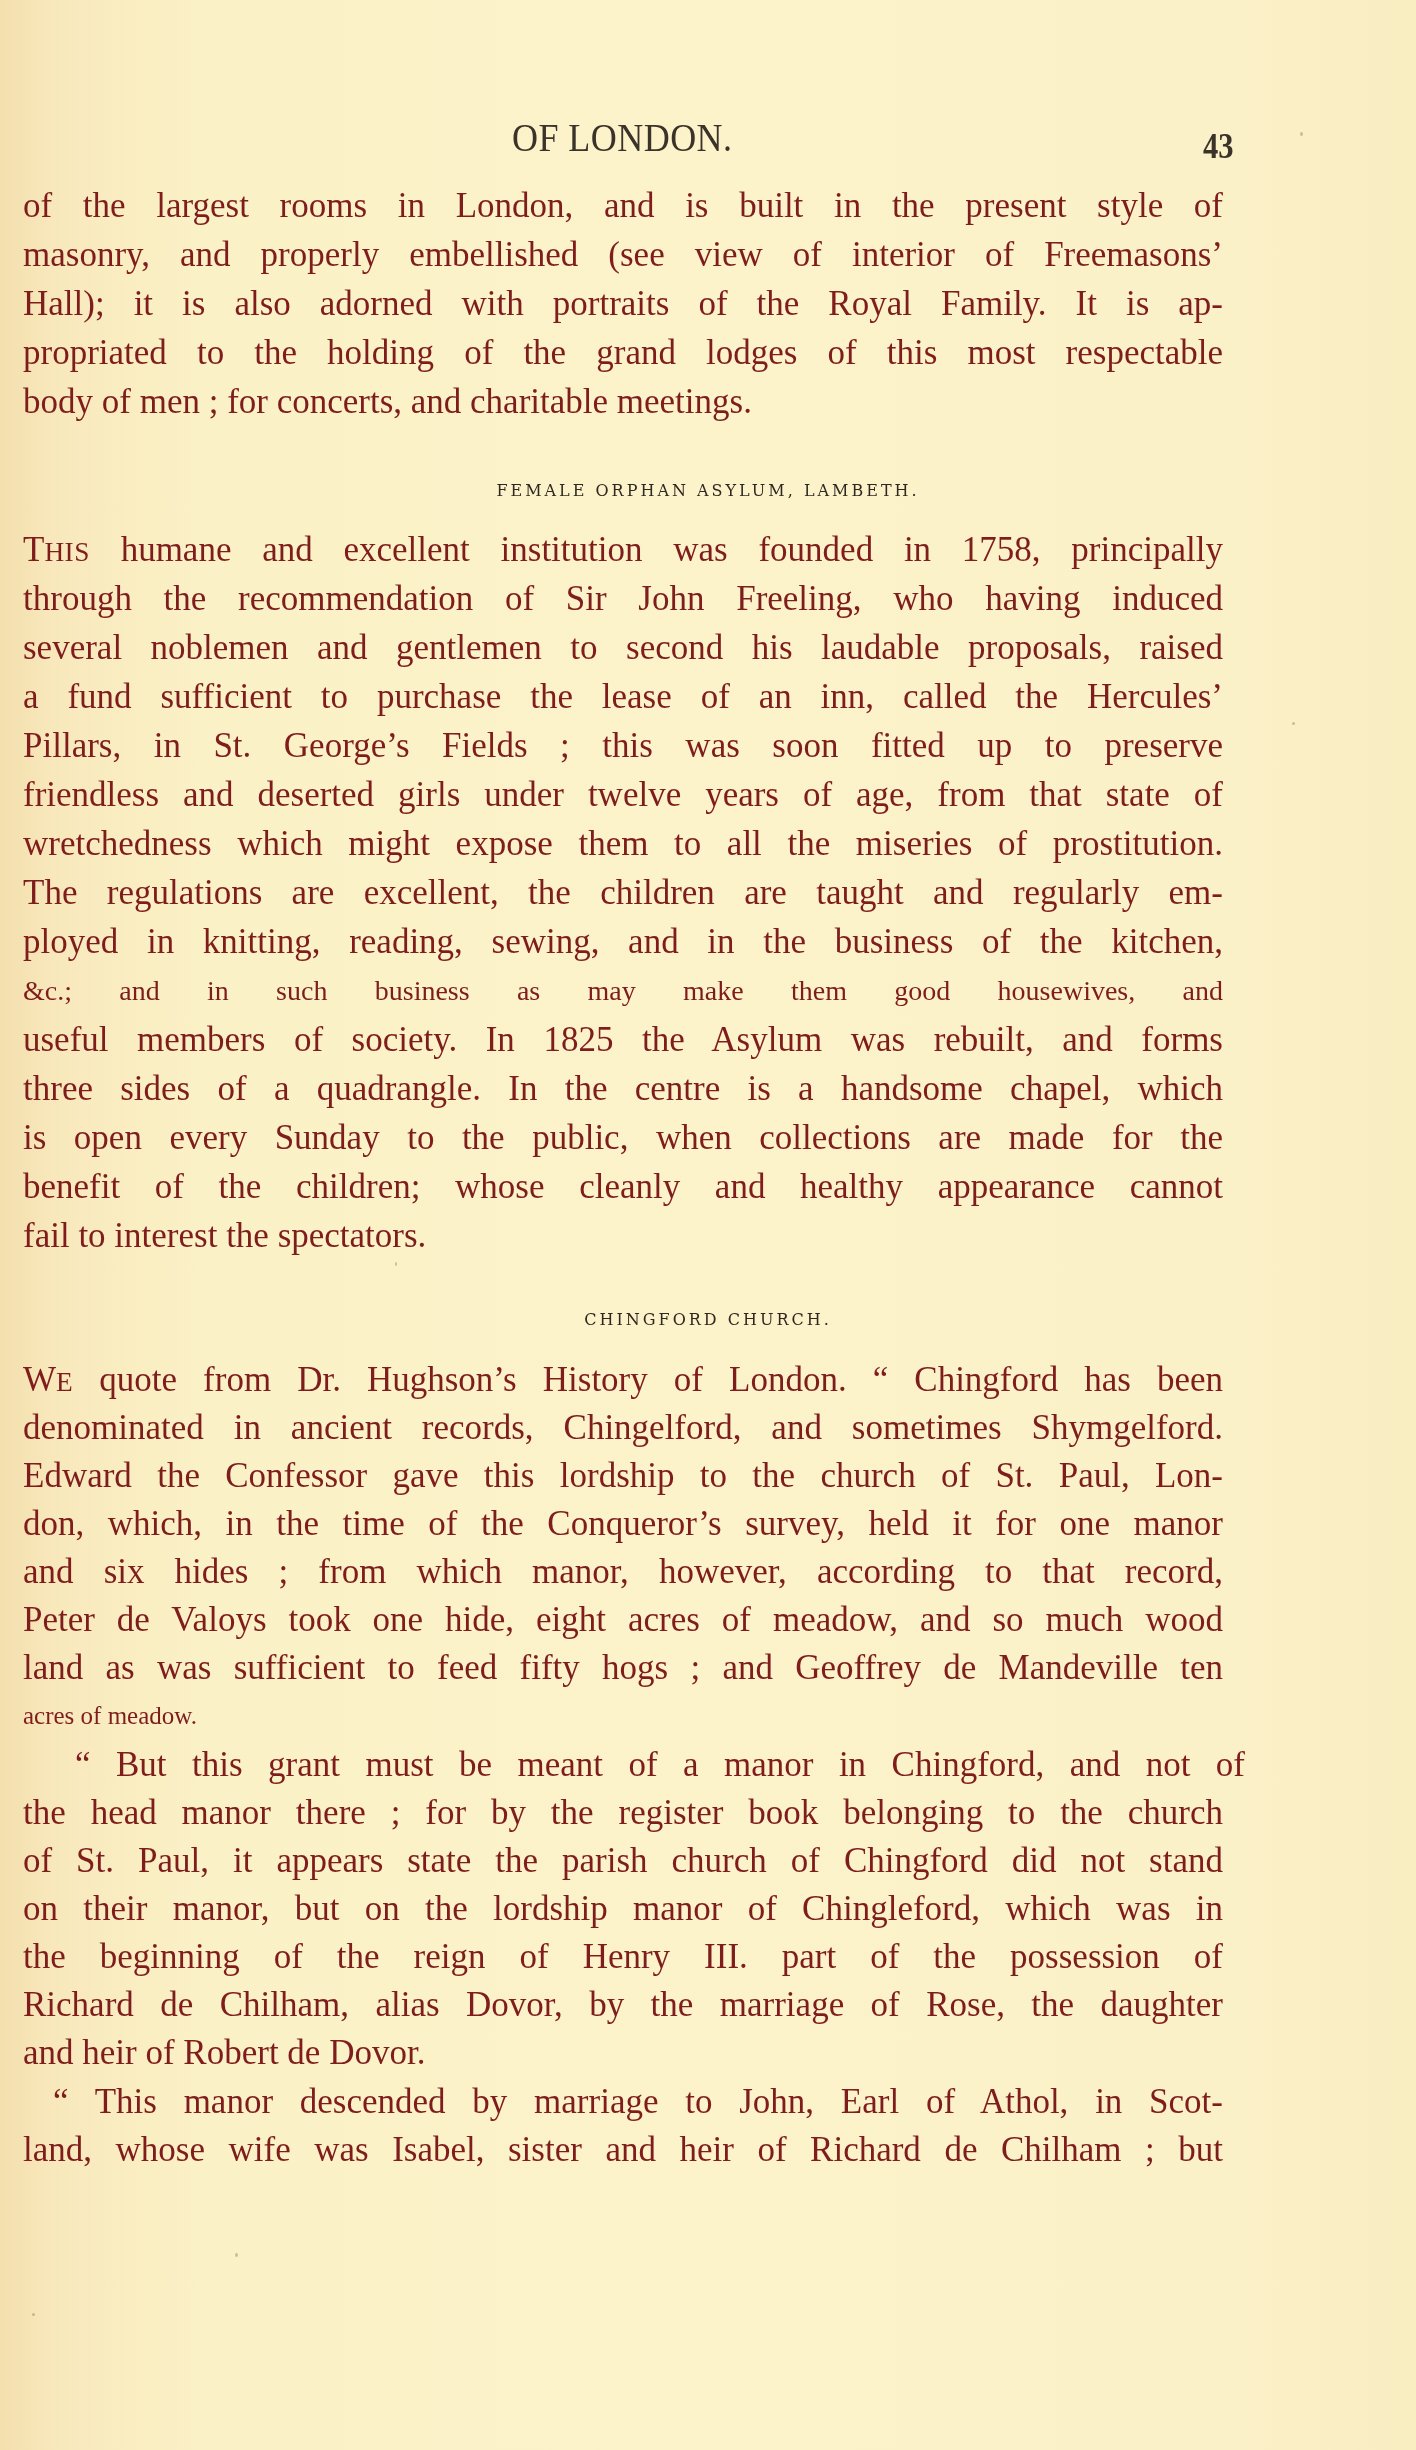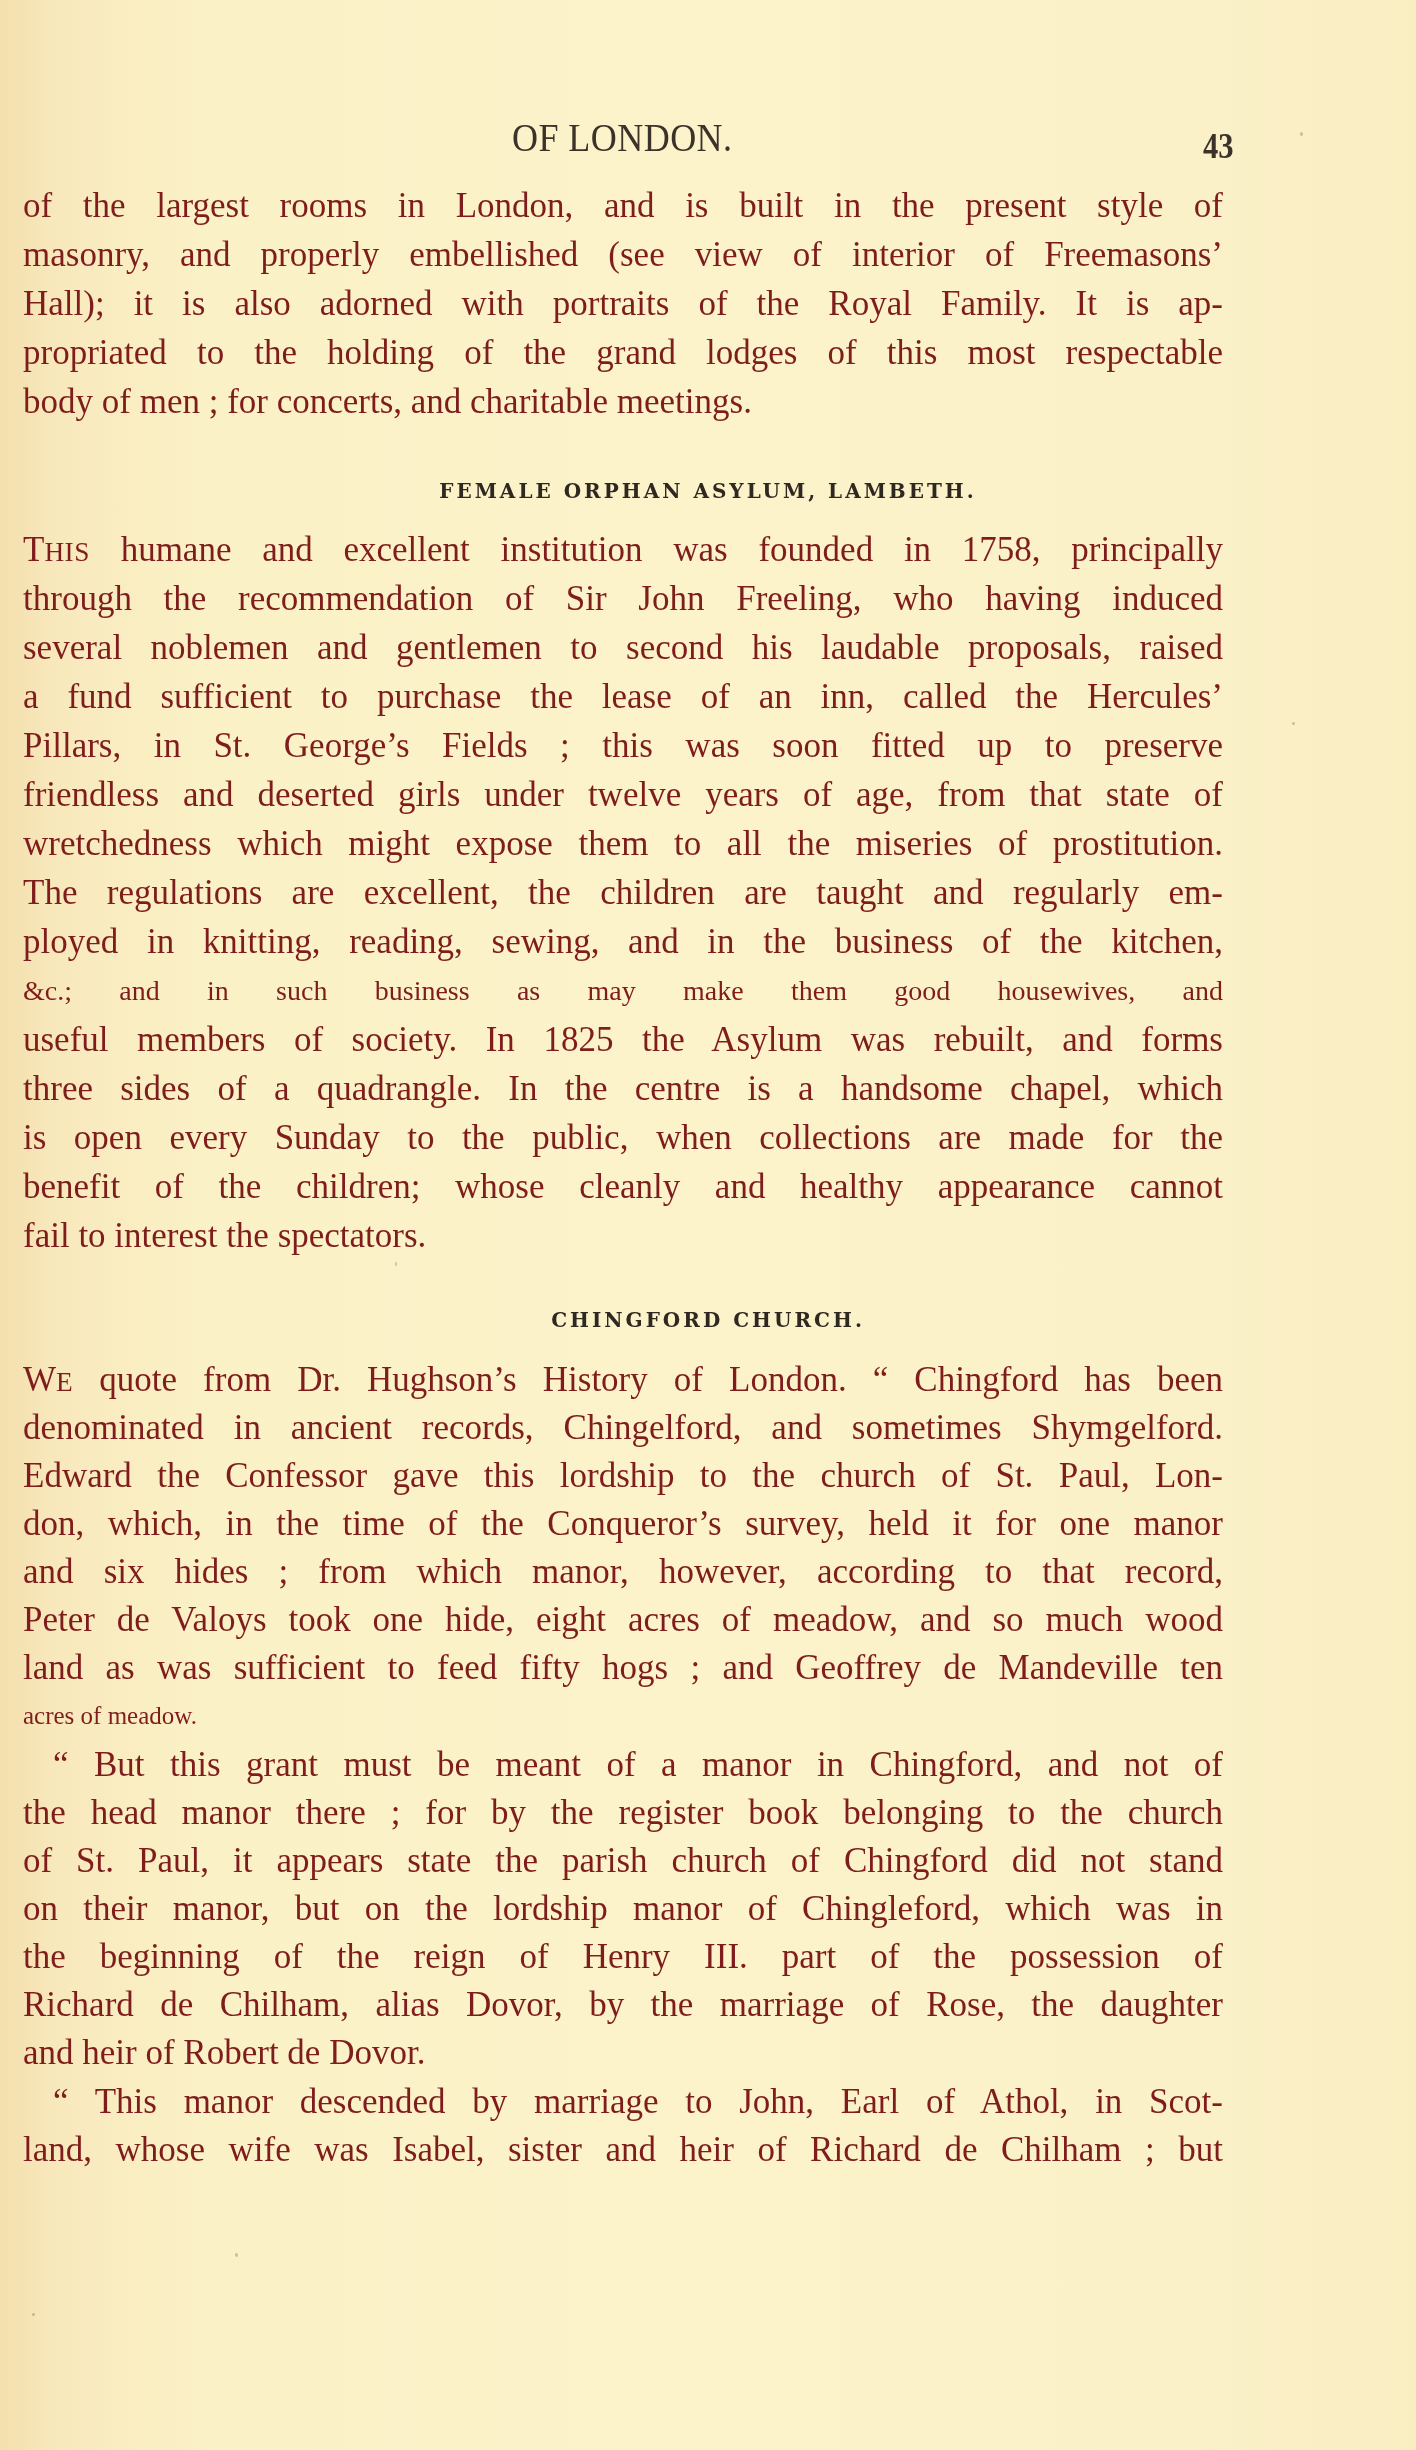--- a/index.html
+++ b/index.html
@@ -68,22 +68,22 @@
     .line.indent {
       left: 53px;
       width: 1170px;
     }
     .section-heading {
       position: absolute;
       left: 0;
       width: 1416px;
       text-align: center;
       font-family: "DejaVu Serif", "Liberation Serif", serif;
-      font-weight: bold;
-      font-size: 20px;
+      font-weight: normal;
+      font-size: 16px;
       letter-spacing: 3px;
       line-height: 30px;
       color: #2f2820;
     }
     .sc {
       font-size: 0.78em;
       letter-spacing: 0.5px;
     }
     .smudge {
       position: absolute;
@@ -129,21 +129,21 @@
 
   <div class="line" style="top: 1358px; white-space: normal; overflow: visible; font-size: 35px;"><span>W</span><span class="sc">E</span><span> quote from Dr. Hughson’s History of London.  “ Chingford has been</span></div>
   <div class="line" style="top: 1406px; white-space: normal; overflow: visible; font-size: 35px;">denominated in ancient records, Chingelford, and sometimes Shymgelford.</div>
   <div class="line" style="top: 1454px; white-space: normal; overflow: visible; font-size: 35px;">Edward the Confessor gave this lordship to the church of St. Paul, Lon-</div>
   <div class="line" style="top: 1502px; white-space: normal; overflow: visible; font-size: 35px;">don, which, in the time of the Conqueror’s survey, held it for one manor</div>
   <div class="line" style="top: 1550px; white-space: normal; overflow: visible; font-size: 35px;">and six hides ; from which manor, however, according to that record,</div>
   <div class="line" style="top: 1598px; white-space: normal; overflow: visible; font-size: 35px;">Peter de Valoys took one hide, eight acres of meadow, and so much wood</div>
   <div class="line" style="top: 1646px; white-space: normal; overflow: visible; font-size: 35px;">land as was sufficient to feed fifty hogs ; and Geoffrey de Mandeville ten</div>
   <div class="line last" style="top: 1694px; white-space: normal; overflow: visible; font-size: 25px;">acres of meadow.</div>
 
-  <div class="line indent" style="top: 1743px; white-space: normal; overflow: visible; font-size: 35px;">“ But this grant must be meant of a manor in Chingford, and not of</div>
+  <div class="line indent" style="top: 1743px; white-space: normal; overflow: visible; font-size: 35px; margin-left: 22px;">“ But this grant must be meant of a manor in Chingford, and not of</div>
   <div class="line" style="top: 1791px; white-space: normal; overflow: visible; font-size: 35px;">the head manor there ; for by the register book belonging to the church</div>
   <div class="line" style="top: 1839px; white-space: normal; overflow: visible; font-size: 35px;">of St. Paul, it appears state the parish church of Chingford did not stand</div>
   <div class="line" style="top: 1887px; white-space: normal; overflow: visible; font-size: 35px;">on their manor, but on the lordship manor of Chingleford, which was in</div>
   <div class="line" style="top: 1935px; white-space: normal; overflow: visible; font-size: 35px;">the beginning of the reign of Henry III. part of the possession of</div>
   <div class="line" style="top: 1983px; white-space: normal; overflow: visible; font-size: 35px;">Richard de Chilham, alias Dovor, by the marriage of Rose, the daughter</div>
   <div class="line last" style="top: 2031px; white-space: normal; overflow: visible; font-size: 35px;">and heir of Robert de Dovor.</div>
 
   <div class="line indent" style="top: 2080px; white-space: normal; overflow: visible; font-size: 35px;">“ This manor descended by marriage to John, Earl of Athol, in Scot-</div>
   <div class="line" style="top: 2128px; white-space: normal; overflow: visible; font-size: 35px;">land, whose wife was Isabel, sister and heir of Richard de Chilham ;  but</div>
 

